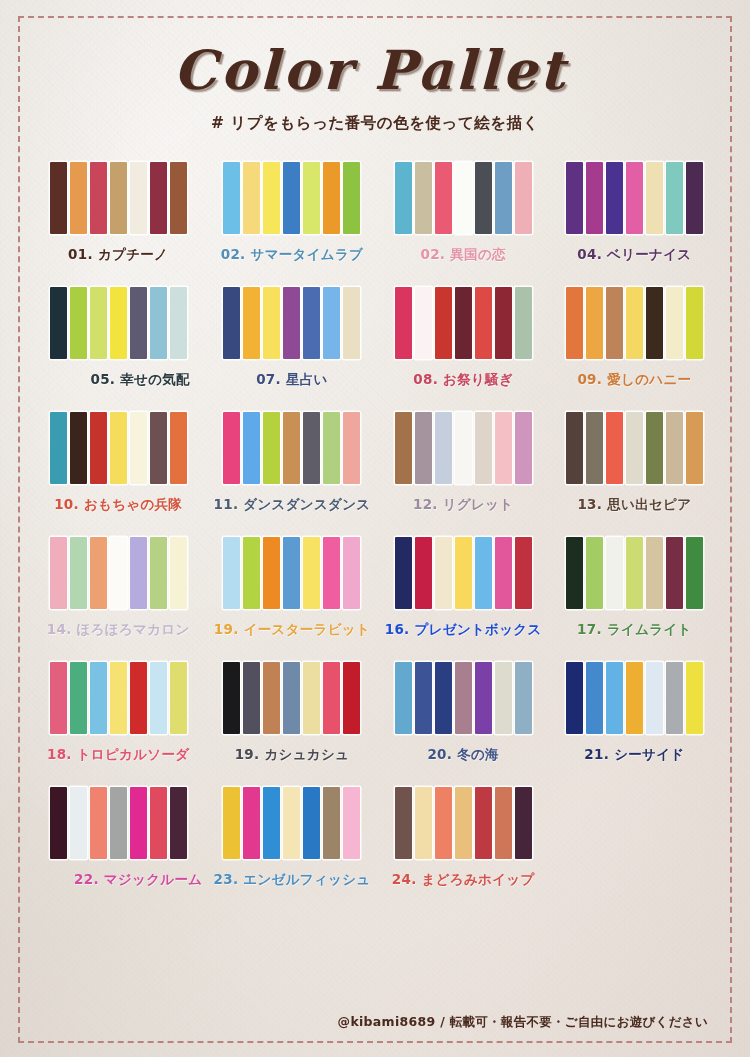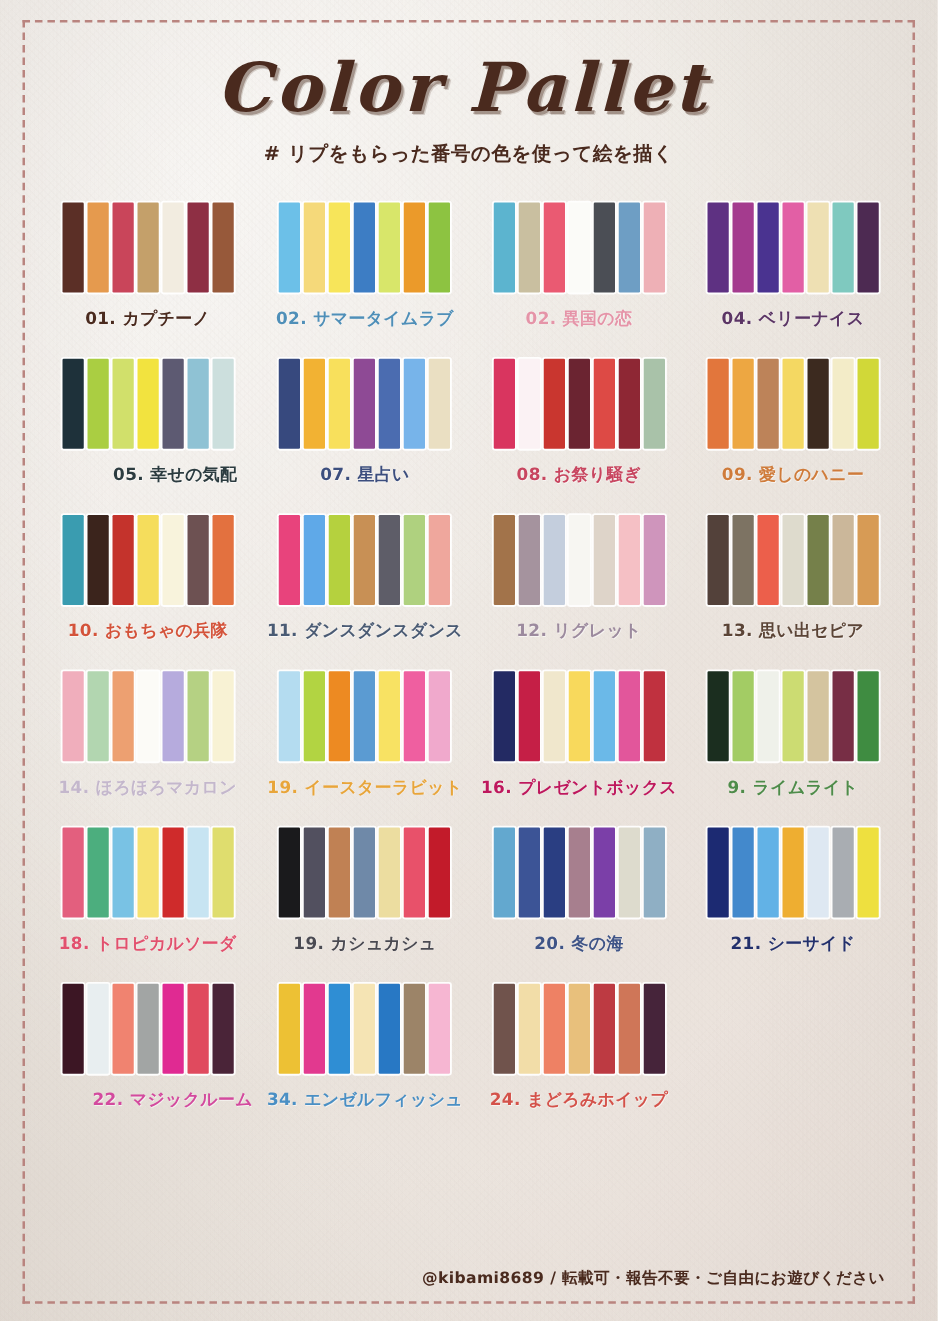--- a/index.html
+++ b/index.html
@@ -329,33 +329,33 @@
       <div class="palette">
         <div class="swatches">
           <div class="swatch" title="#232a63" style="background: rgb(35, 42, 99);"></div>
           <div class="swatch" title="#c51f46" style="background: rgb(197, 31, 70);"></div>
           <div class="swatch" title="#f0e7cc" style="background: rgb(240, 231, 204);"></div>
           <div class="swatch" title="#f8d95c" style="background: rgb(248, 217, 92);"></div>
           <div class="swatch" title="#6bb9e8" style="background: rgb(107, 185, 232);"></div>
           <div class="swatch" title="#e2569b" style="background: rgb(226, 86, 155);"></div>
           <div class="swatch" title="#c0313f" style="background: rgb(192, 49, 63);"></div>
         </div>
-        <div class="pal-label" style="color: #be185d;">16. プレゼントボックス</div>
+        <div class="pal-label" style="color: #1d4ed8;">16. プレゼントボックス</div>
       </div>
       <div class="palette">
         <div class="swatches">
           <div class="swatch" title="#1b2e1f" style="background: rgb(27, 46, 31);"></div>
           <div class="swatch" title="#a3cc64" style="background: rgb(163, 204, 100);"></div>
           <div class="swatch" title="#eff1ea" style="background: rgb(239, 241, 234);"></div>
           <div class="swatch" title="#ccdc72" style="background: rgb(204, 220, 114);"></div>
           <div class="swatch" title="#d4c49f" style="background: rgb(212, 196, 159);"></div>
           <div class="swatch" title="#772e45" style="background: rgb(119, 46, 69);"></div>
           <div class="swatch" title="#3f8c41" style="background: rgb(63, 140, 65);"></div>
         </div>
-        <div class="pal-label" style="color: rgb(79, 140, 74);">9. ライムライト</div>
+        <div class="pal-label" style="color: rgb(79, 140, 74);">17. ライムライト</div>
       </div>
       <div class="palette">
         <div class="swatches">
           <div class="swatch" title="#e35f7e" style="background: rgb(227, 95, 126);"></div>
           <div class="swatch" title="#4cae7e" style="background: rgb(76, 174, 126);"></div>
           <div class="swatch" title="#79c2e4" style="background: rgb(121, 194, 228);"></div>
           <div class="swatch" title="#f6e272" style="background: rgb(246, 226, 114);"></div>
           <div class="swatch" title="#cf2b2b" style="background: rgb(207, 43, 43);"></div>
           <div class="swatch" title="#c7e4f2" style="background: rgb(199, 228, 242);"></div>
           <div class="swatch" title="#dfdd6e" style="background: rgb(223, 221, 110);"></div>
@@ -413,21 +413,21 @@
       <div class="palette">
         <div class="swatches">
           <div class="swatch" title="#edc134" style="background: rgb(237, 193, 52);"></div>
           <div class="swatch" title="#e2398f" style="background: rgb(226, 57, 143);"></div>
           <div class="swatch" title="#2f8ed4" style="background: rgb(47, 142, 212);"></div>
           <div class="swatch" title="#f5e4b4" style="background: rgb(245, 228, 180);"></div>
           <div class="swatch" title="#2878c4" style="background: rgb(40, 120, 196);"></div>
           <div class="swatch" title="#9c8468" style="background: rgb(156, 132, 104);"></div>
           <div class="swatch" title="#f6b6d2" style="background: rgb(246, 182, 210);"></div>
         </div>
-        <div class="pal-label" style="color: rgb(74, 143, 196);">34. エンゼルフィッシュ</div>
+        <div class="pal-label" style="color: rgb(74, 143, 196);">23. エンゼルフィッシュ</div>
       </div>
       <div class="palette">
         <div class="swatches">
           <div class="swatch" title="#70534c" style="background: rgb(112, 83, 76);"></div>
           <div class="swatch" title="#f2dda8" style="background: rgb(242, 221, 168);"></div>
           <div class="swatch" title="#ee8164" style="background: rgb(238, 129, 100);"></div>
           <div class="swatch" title="#e8c07c" style="background: rgb(232, 192, 124);"></div>
           <div class="swatch" title="#bd3a42" style="background: rgb(189, 58, 66);"></div>
           <div class="swatch" title="#cf7658" style="background: rgb(207, 118, 88);"></div>
           <div class="swatch" title="#46243a" style="background: rgb(70, 36, 58);"></div>

